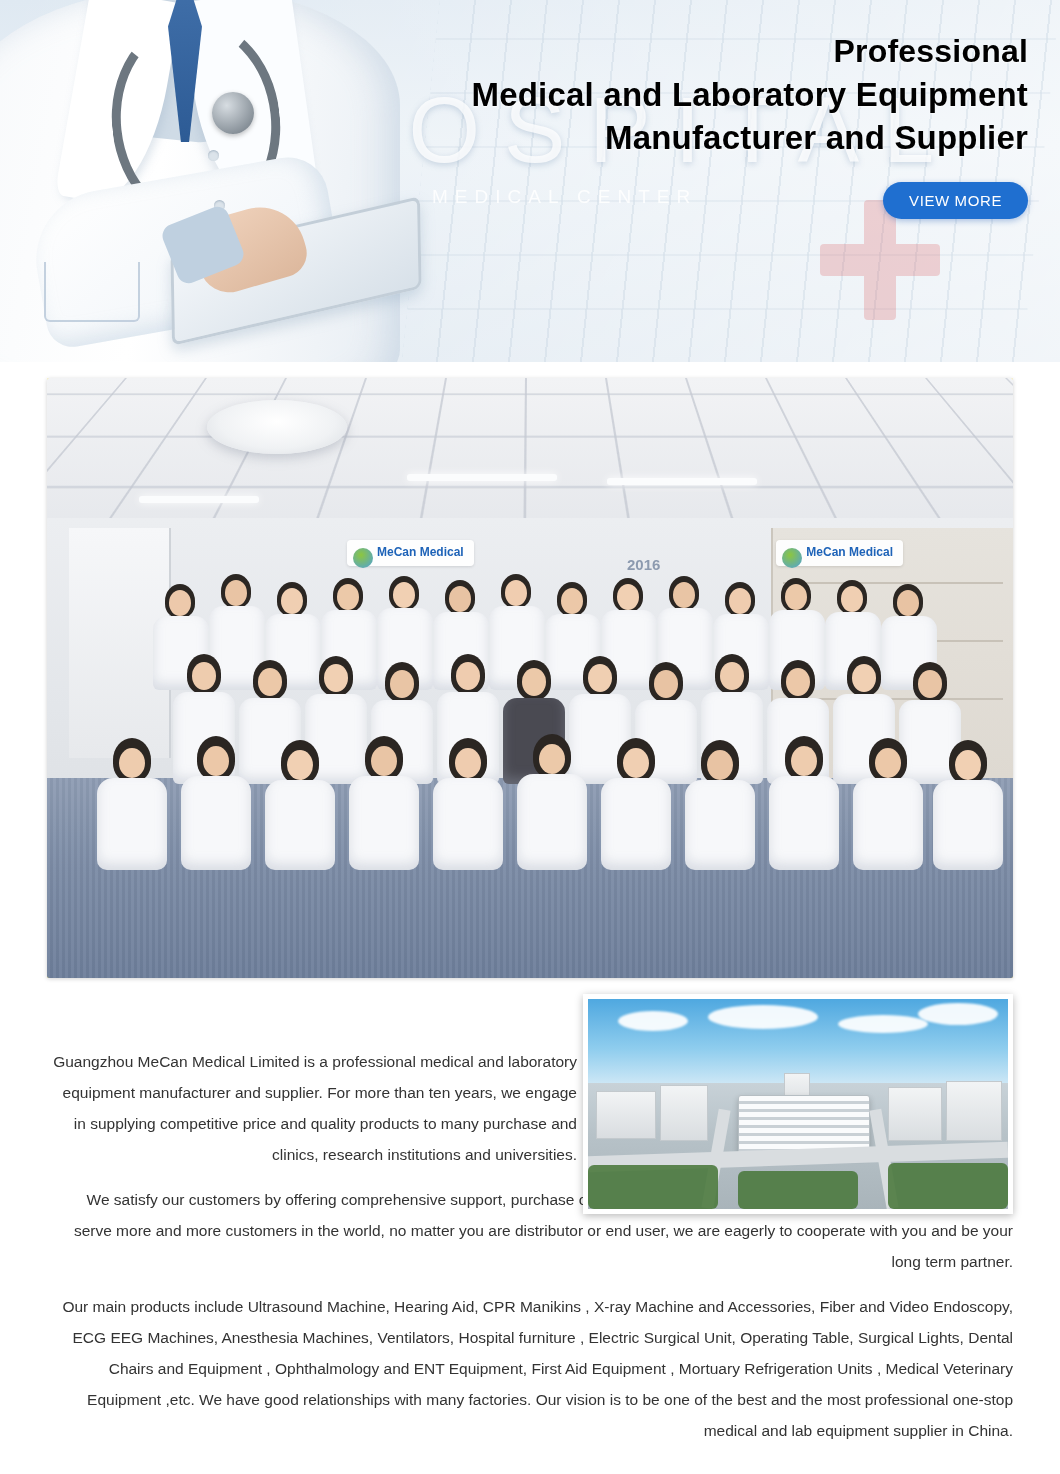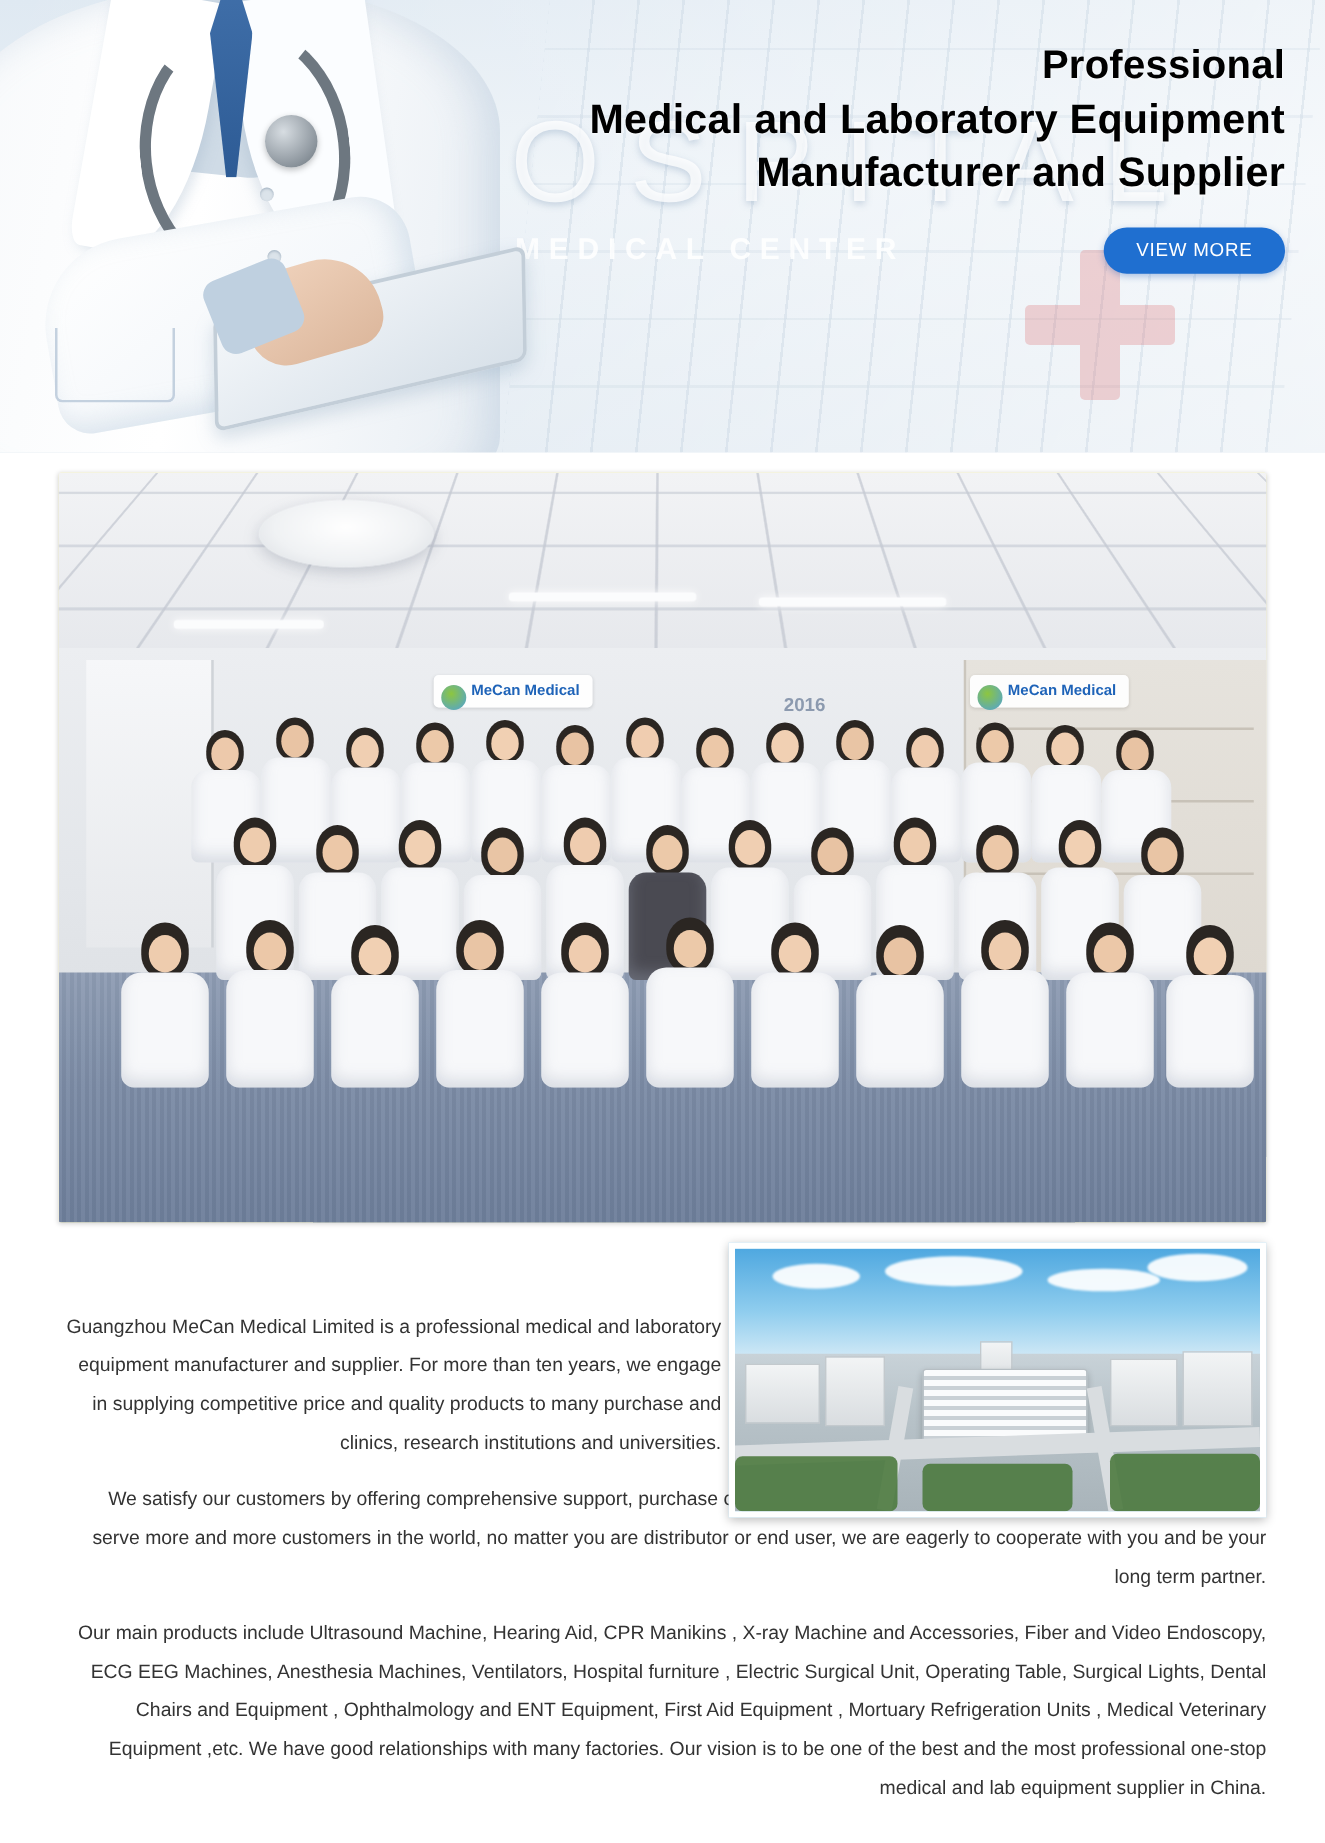--- a/index.html
+++ b/index.html
@@ -61,27 +61,26 @@
     letter-spacing: 24px;
     font-weight: 400;
     color: rgba(255,255,255,0.78);
     text-shadow: 0 2px 6px rgba(120,150,180,0.35);
     font-family: "Liberation Sans", sans-serif;
     white-space: nowrap;
     pointer-events: none;
   }
   .hero-ghost-sub {
     position: absolute;
-    left: 412px;
+    left: 432px;
     top: 186px;
-    font-size: 24px;
+    font-size: 19px;
     letter-spacing: 7px;
     color: rgba(255,255,255,0.85);
     white-space: nowrap;
-    font-weight: bold;
   }
   
   .hero-cross {
     position: absolute;
     right: 120px;
     top: 200px;
     width: 120px; height: 120px;
     opacity: .22;
   }
   .hero-cross::before, .hero-cross::after {
@@ -248,21 +247,21 @@
     position: relative;
     margin: 16px auto 0;
     width: 966px;
     height: 600px;
   }
   .team-photo {
     position: absolute;
     inset: 0;
     border-radius: 2px;
     overflow: hidden;
-    background: #fef9c3;
+    background: #fde047;
     box-shadow: 0 1px 4px rgba(0,0,0,.18);
   }
   
   .tp-ceiling {
     position: absolute; left: 0; top: 0; width: 100%; height: 150px;
     background: linear-gradient(180deg, #f2f3f5 0%, #e6e8ec 100%);
   }
   .tp-ceiling-grid {
     position: absolute; inset: 0;
     background:

